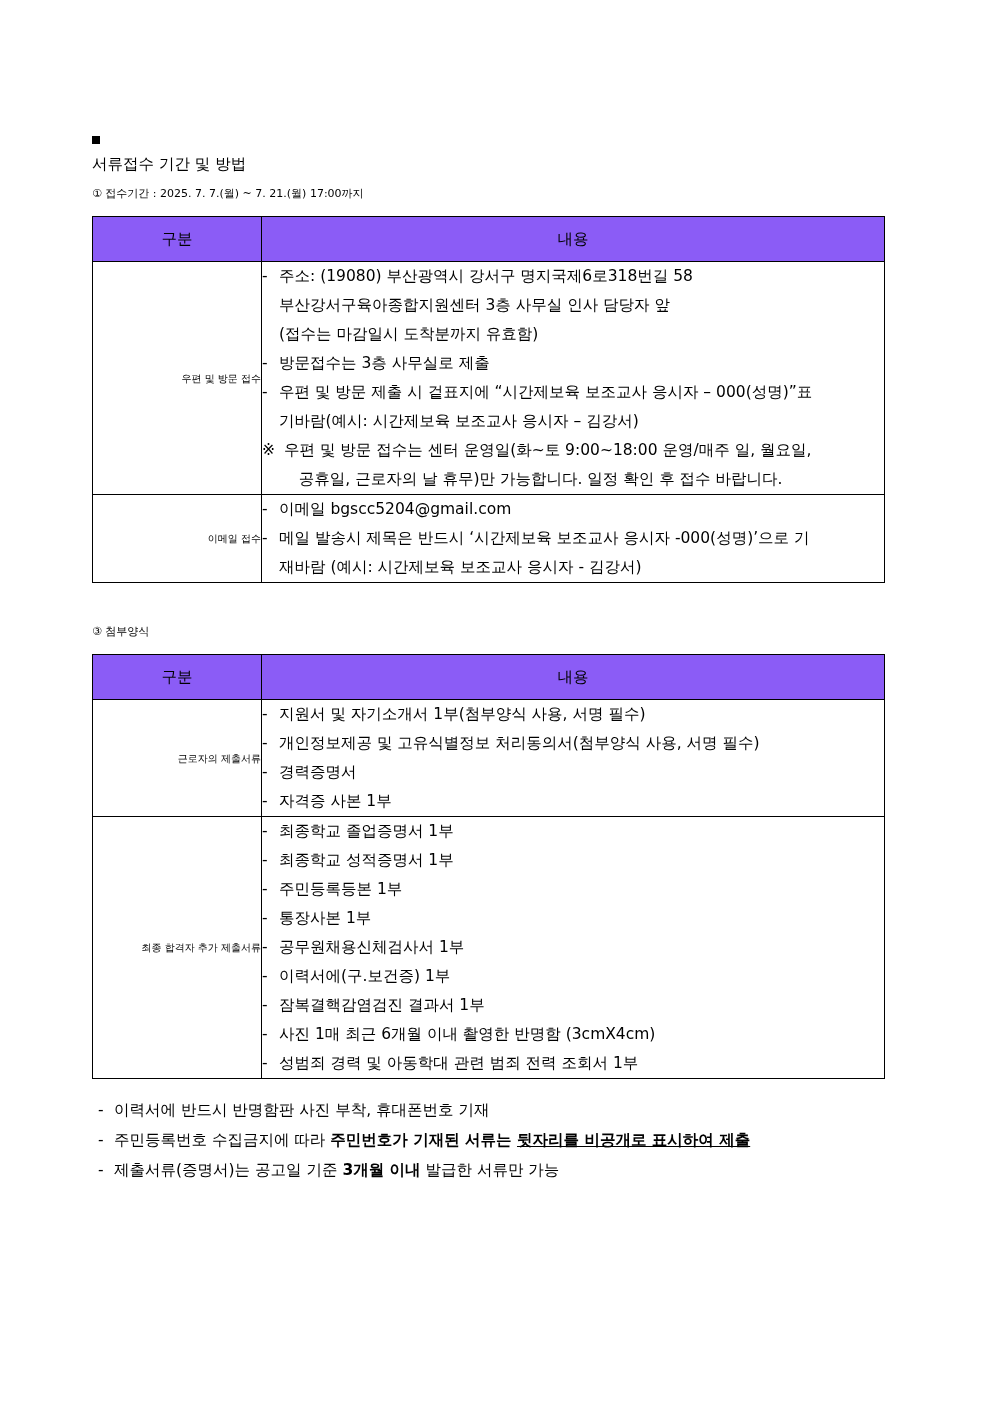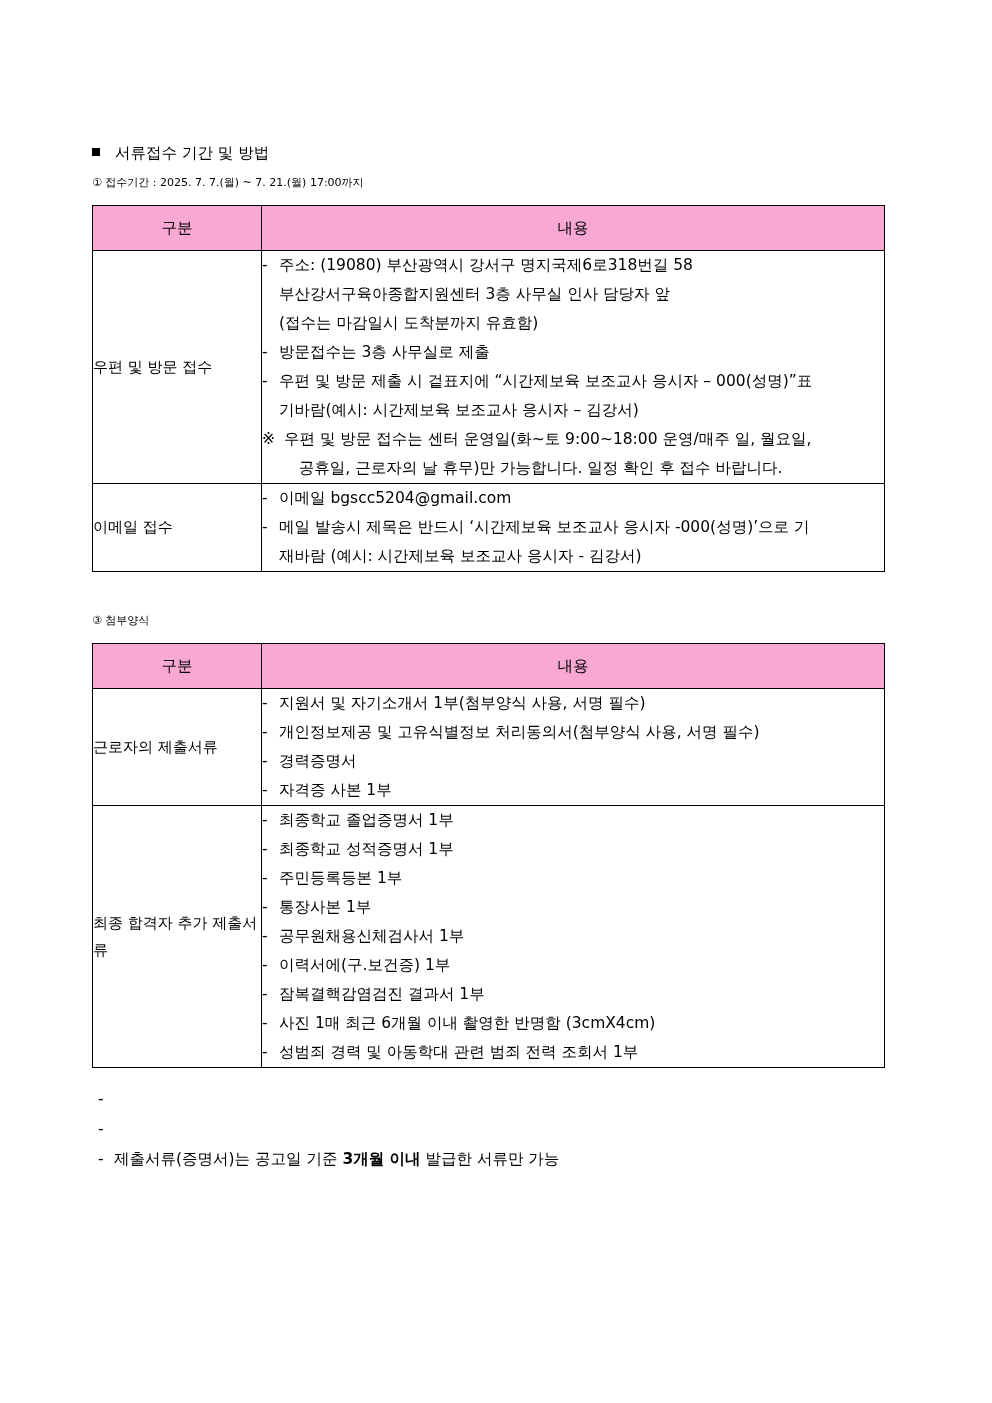--- a/index.html
+++ b/index.html
@@ -21,21 +21,22 @@
     padding: 138px 92px 40px 92px;
   }
   .line {
     font-size: 15.5px;
     line-height: 30px;
     white-space: pre-wrap;
   }
   .marker-line {
     display: flex;
     align-items: baseline;
-    gap: 15px;
+    gap: 3px;
+    flex-direction: column;
   }
   .sq {
     display: inline-block;
     width: 8px;
     height: 8px;
     background: #000;
     flex: 0 0 auto;
     position: relative;
     top: -2px;
   }
@@ -49,29 +50,29 @@
     table-layout: fixed;
     margin-top: 8px;
     border: 1.6px solid #000;
   }
   table.doc th, table.doc td {
     border: 1px solid #000;
     padding: 0;
     vertical-align: middle;
   }
   table.doc thead th {
-    background: #f9a8d4;
+    background: #8b5cf6;
     font-size: 15.5px;
     font-weight: normal;
     text-align: center;
     height: 44px;
   }
   td.label {
-    text-align: left;
-    font-size: 15px;
+    text-align: right;
+    font-size: 10px;
     line-height: 27px;
     padding: 6px 4px;
   }
   td.content {
     padding: 12px 14px 12px 16px;
     font-size: 15.5px;
     line-height: 29px;
   }
   .item {
     display: flex;
@@ -241,24 +242,26 @@
           </div>
         </td>
       </tr>
     </tbody>
   </table>
 
   <div class="notes">
 
     <div class="note-item">
       <span class="dash">-</span>
+      <span><span>이력서에 반드시 반명함판 사진 부착, 휴대폰번호 기재</span></span>
     </div>
 
     <div class="note-item">
       <span class="dash">-</span>
+      <span><span>주민등록번호 수집금지에 따라 </span><b>주민번호가 기재된 서류는 </b><b><u>뒷자리를 비공개로 표시하여 제출</u></b></span>
     </div>
 
     <div class="note-item">
       <span class="dash">-</span>
       <span><span>제출서류(증명서)는 공고일 기준 </span><b>3개월 이내</b><span> 발급한 서류만 가능</span></span>
     </div>
   </div>
 
 </div>
 

